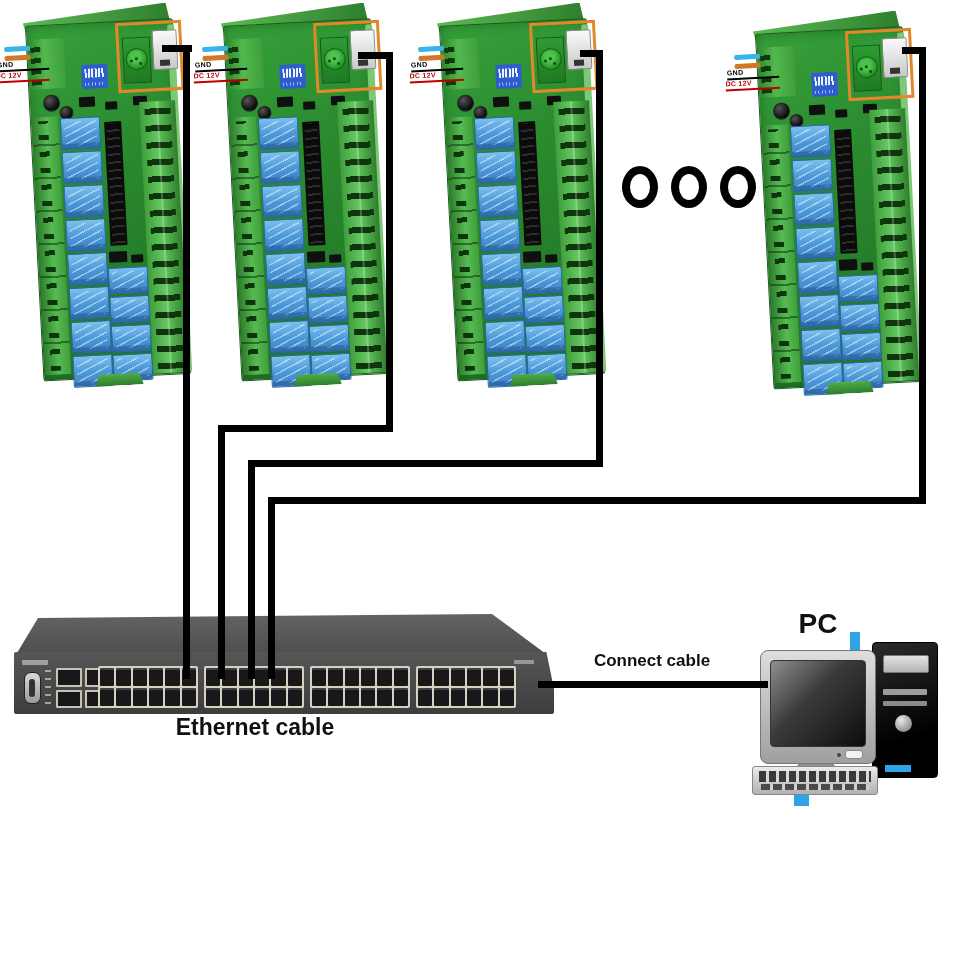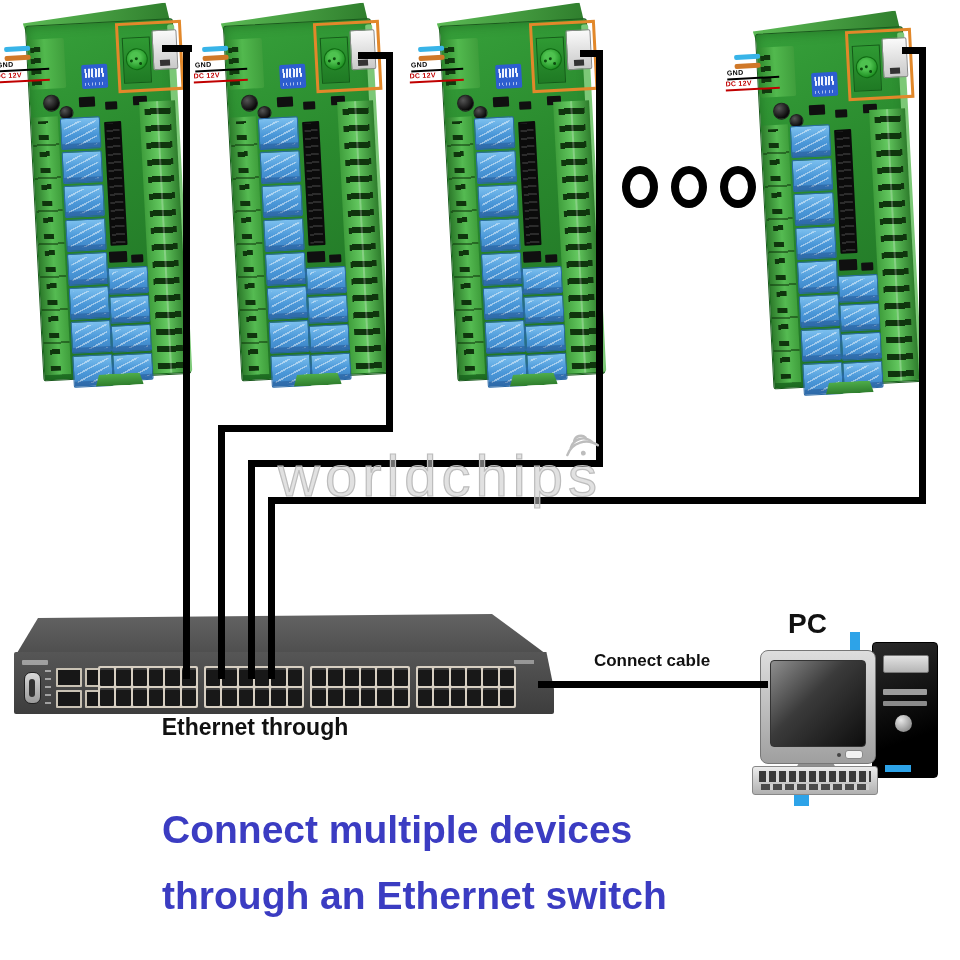--- a/index.html
+++ b/index.html
@@ -117,21 +117,21 @@
         box-sizing:border-box;}
   .port{background:#181818;border-radius:1px;box-shadow:inset 0 2px 0 rgba(255,255,255,.18);}
   .g1{left:84px;} .g2{left:190px;} .g3{left:296px;} .g4{left:402px;}
   .sw-right-mark{position:absolute;left:500px;top:8px;width:20px;height:4px;background:rgba(255,255,255,.4);}
 
   
   .lbl-switch{position:absolute;left:150px;top:714px;width:210px;text-align:center;
               font-size:23px;font-weight:bold;color:#111;}
   .lbl-cable{position:absolute;left:582px;top:651px;width:140px;text-align:center;
               font-size:17px;font-weight:bold;color:#111;}
-  .lbl-pc{position:absolute;left:788px;top:608px;width:60px;
+  .lbl-pc{position:absolute;left:788px;top:608px;width:60px;text-align:center;
               font-size:28px;font-weight:bold;color:#111;}
   .caption{position:absolute;left:162px;top:810px;color:#3b3cc2;font-weight:bold;font-size:39px;
            line-height:1.0;}
   .caption .l2{margin-top:27px;}
 
   
   .pc-blue{position:absolute;background:#2da3e8;z-index:1;}
   .tower{position:absolute;left:872px;top:642px;width:64px;height:134px;border-radius:4px;
          background:linear-gradient(160deg,#2b2b2b,#000 70%);border:1px solid #000;z-index:2;}
   .bay1{position:absolute;left:10px;top:12px;width:44px;height:16px;background:linear-gradient(#e2e2e2,#b5b5b5);
@@ -155,31 +155,20 @@
   .keys1{position:absolute;left:6px;top:4px;width:112px;height:11px;
         background:repeating-linear-gradient(90deg,#3a3a3a 0 7px,#d8d8d8 7px 10px);}
   .keys2{position:absolute;left:8px;top:17px;width:108px;height:6px;
         background:repeating-linear-gradient(90deg,#4a4a4a 0 9px,#cfcfcf 9px 12px);}
 </style>
 </head>
 <body>
 
 <div id="stage">
 
-  <div class="watermark">
-    <span>worldchips</span>
-    <svg class="wifi" width="52" height="40" viewBox="0 0 52 40">
-      <g fill="none" stroke="#bdbdbd" stroke-width="2.4" stroke-linecap="round">
-        <path d="M12 32 A 20 20 0 0 1 44 30"></path>
-        <path d="M17 26 A 13 13 0 0 1 39 25"></path>
-        <path d="M22 20 A 7 7 0 0 1 34 19.5"></path>
-      </g>
-      <circle cx="28" cy="34" r="2.4" fill="#bdbdbd"></circle>
-    </svg>
-  </div>
 
   <div class="board-slot" style="left:24px;top:6px;">
   <div class="board">
     <div class="din-cap"></div>
     <div class="pcb"></div>
     <div class="rail"></div>
     <div class="power-term"></div>
     <div class="wire-blue"></div>
     <div class="wire-orange"></div>
     <div class="lead lead-gnd">
@@ -461,21 +450,21 @@
           <div class="port"></div>
           <div class="port"></div>
           <div class="port"></div>
           <div class="port"></div>
           <div class="port"></div>
           <div class="port"></div>
         </div>
       <div class="sw-right-mark"></div>
     </div>
   </div>
-  <div class="lbl-switch">Ethernet through</div>
+  <div class="lbl-switch">Ethernet cable</div>
   <div class="lbl-cable">Connect cable</div>
 
   <div class="lbl-pc">PC</div>
   <div class="pc-blue" style="left:850px;top:632px;width:10px;height:24px;"></div>
   <div class="tower">
     <div class="bay1"></div>
     <div class="slotA"></div>
     <div class="slotB"></div>
     <div class="twr-btn"></div>
     <div class="twr-foot"></div>
@@ -485,18 +474,14 @@
     <div class="chin-dot"></div>
     <div class="chin-btn"></div>
   </div>
   <div class="stand"></div>
   <div class="keyboard">
     <div class="keys1"></div>
     <div class="keys2"></div>
   </div>
   <div class="pc-blue" style="left:794px;top:794px;width:15px;height:12px;"></div>
 
-  <div class="caption" style="color: rgb(59, 60, 194);">
-    <div class="l1">Connect multiple devices</div>
-    <div class="l2">through an Ethernet switch</div>
-  </div>
 
 </div>
 
 </body></html>

